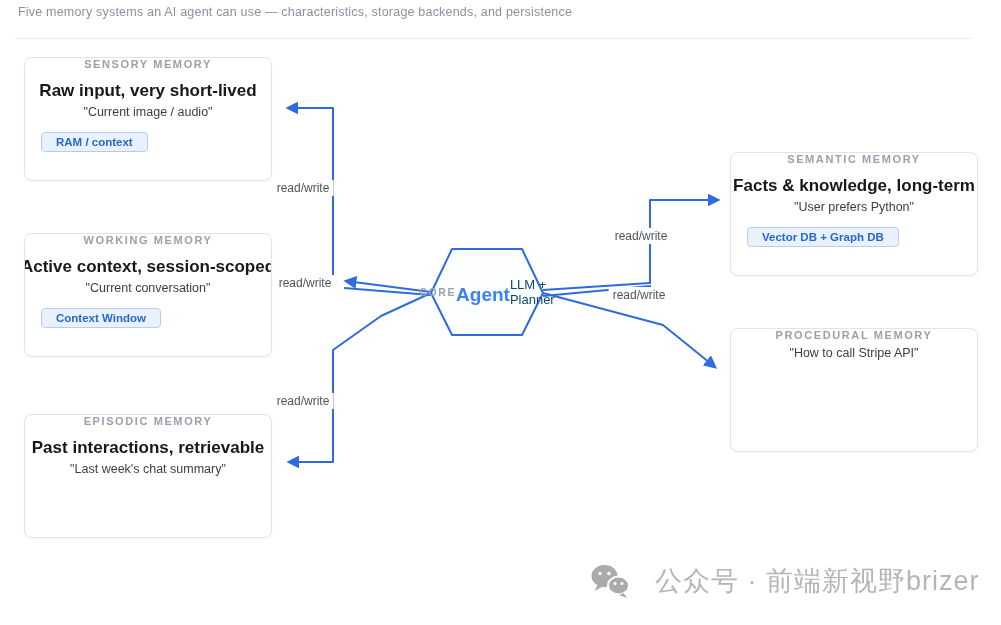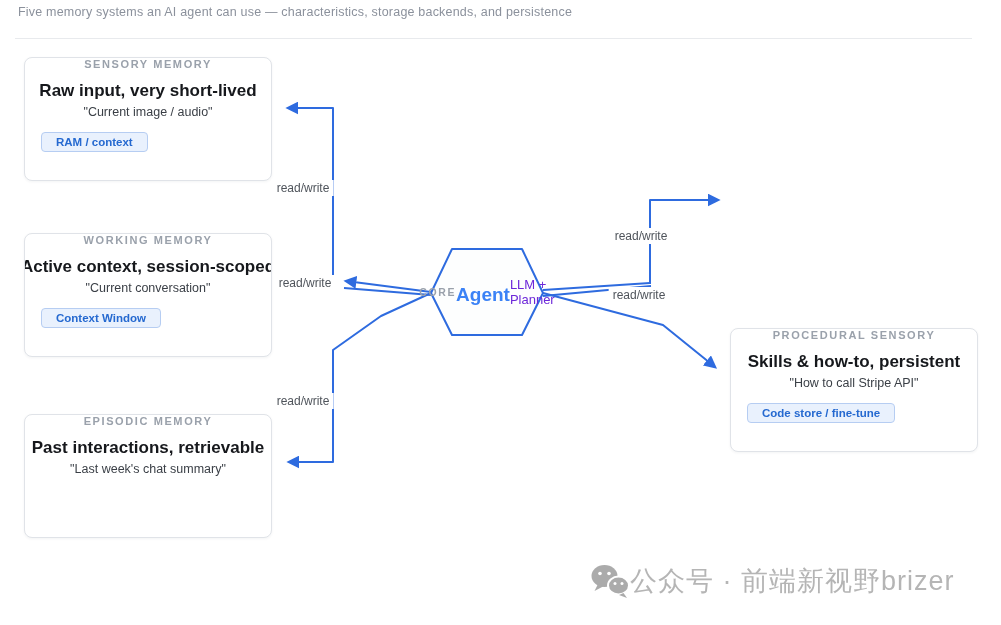--- a/index.html
+++ b/index.html
@@ -25,31 +25,31 @@
   #node-sensory    { left: 24px;  top: 57px; }
   #node-working    { left: 24px;  top: 233px; }
   #node-episodic   { left: 24px;  top: 414px; }
   #node-semantic   { left: 730px; top: 152px; }
   #node-procedural { left: 730px; top: 328px; }
 
   .core-text { position: absolute; left: 431px; top: 249px; width: 112px; height: 86px;
     display: flex; flex-direction: row; align-items: center; justify-content: center; }
   .core-header { font-size: 10.5px; font-weight: bold; letter-spacing: 1.6px; color: #9aa1ab; }
   .core-title { margin-top: 5px; font-size: 19px; font-weight: bold; color: #3b82f6; line-height: 22px; }
-  .core-subtitle { font-size: 13px; color: #6d28d9; }
+  .core-subtitle { font-size: 13px; color: #0c4a6e; }
 
   .edge-label { position: absolute; transform: translate(-50%,-50%); background: #ffffff;
     padding: 1px 4px; font-size: 12px; color: #4f545b; white-space: nowrap; }
   #el-1 { left: 303px; top: 188px; }
   #el-2 { left: 305px; top: 283px; }
   #el-3 { left: 303px; top: 401px; }
   #el-4 { left: 641px; top: 236px; }
   #el-5 { left: 639px; top: 295px; }
 
-  .watermark { position: absolute; left: 591px; top: 563px; display: flex; align-items: center; gap: 0; }
+  .watermark { position: absolute; left: 591px; top: 563px; display: flex; align-items: center; gap: 25px; }
   .watermark-text { font-size: 27px; color: #b5b5b5; letter-spacing: 1px; }
 </style>
 </head>
 <body>
 
 <div class="stage">
 
   <div class="page-title">Five memory systems an AI agent can use — characteristics, storage backends, and persistence</div>
   <div class="divider"></div>
 
@@ -85,26 +85,30 @@
     <div class="node-example">"Current conversation"</div>
     <div class="node-badge">Context Window</div>
   </div>
 
   <div class="node" id="node-episodic">
     <div class="node-header">EPISODIC MEMORY</div>
     <div class="node-title">Past interactions, retrievable</div>
     <div class="node-example">"Last week's chat summary"</div>
   </div>
 
+  <div class="node" id="node-semantic">
+    <div class="node-header">SEMANTIC MEMORY</div>
+    <div class="node-title">Facts &amp; knowledge, long-term</div>
+    <div class="node-example">"User prefers Python"</div>
+    <div class="node-badge">Vector DB + Graph DB</div>
+  </div>
 
   <div class="node" id="node-procedural">
-    <div class="node-header">PROCEDURAL SENSORY</div>
-    <div class="node-title">Skills &amp; how-to, persistent</div>
+    <div class="node-header">PROCEDURAL MEMORY</div>
     <div class="node-example">"How to call Stripe API"</div>
-    <div class="node-badge">Code store / fine-tune</div>
   </div>
 
   <div class="core-text">
     <div class="core-header">CORE</div>
     <div class="core-title">Agent</div>
     <div class="core-subtitle">LLM + Planner</div>
   </div>
 
   <div class="edge-label" id="el-1">read/write</div>
   <div class="edge-label" id="el-2">read/write</div>

